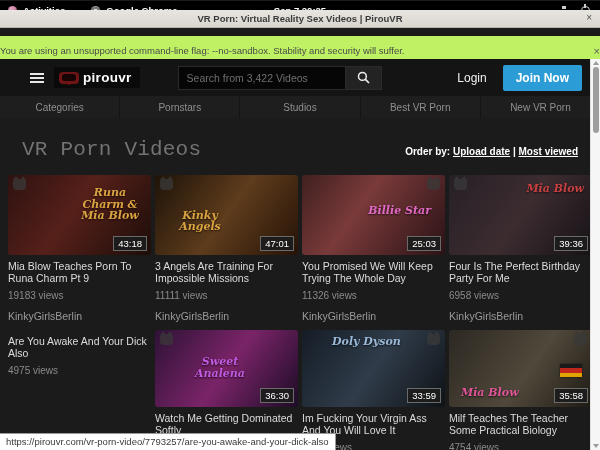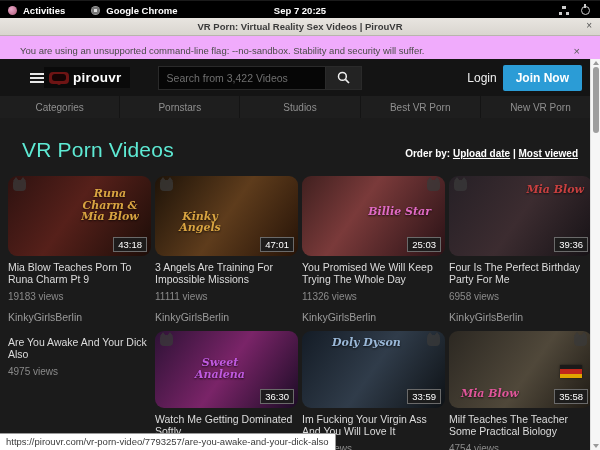--- a/index.html
+++ b/index.html
@@ -15,33 +15,33 @@
   .sysbar .right { margin-left:auto; display:flex; align-items:center; gap:12px; padding-right:10px; }
   .dot-logo { width:9px; height:9px; border-radius:50%; background:radial-gradient(circle at 35% 35%, #e8a8c8, #b05a78); display:inline-block; }
   .chrome-ic { width:9px; height:9px; border-radius:50%; background:radial-gradient(circle at 50% 50%, #ddd 0 30%, #777 31% 60%, #999 61%); display:inline-block; }
   .net-ic { width:10px; height:9px; display:inline-block; position:relative; }
   .net-ic::before { content:""; position:absolute; top:0; left:3px; width:4px; height:3px; background:#ccc; }
   .net-ic::after { content:""; position:absolute; bottom:0; left:0; width:3px; height:3px; background:#ccc; box-shadow:7px 0 0 #ccc; }
   .pwr-ic { width:9px; height:9px; border:1.4px solid #ccc; border-radius:50%; display:inline-block; position:relative; }
   .pwr-ic::after { content:""; position:absolute; left:2.4px; top:-3px; width:1.5px; height:4px; background:#ccc; }
 
   
-  .titlebar { position:absolute; top:18px; left:0; width:600px; height:18px; background:linear-gradient(#e8e5e0,#d9d5cf);
+  .titlebar { position:absolute; top:10px; left:0; width:600px; height:18px; background:linear-gradient(#e8e5e0,#d9d5cf);
     border-bottom:1px solid #b8b4ae; display:flex; align-items:center; justify-content:center;
     font-size:9.5px; font-weight:bold; color:#3a3a3a; }
   .titlebar .close { position:absolute; right:8px; top:2px; font-size:10px; color:#555; font-weight:normal; cursor:default; }
 
   
-  .infobar { position:absolute; top:36px; left:0; width:600px; height:30px; background:#f0abfc;
-    border-bottom:1px solid #c9c6c1; display:flex; align-items:center; font-size:9.5px; color:#4a4a48; padding:0 20px; }
+  .infobar { position:absolute; top:36px; left:0; width:600px; height:30px; background:#bef264;
+    border-bottom:1px solid #c9c6c1; display:flex; align-items:center; font-size:9.5px; color:#4a4a48; padding:0 0; }
   .infobar .close { margin-left:auto; color:#5a5a5a; font-size:11px; }
 
   
   .site { position:absolute; top:59px; left:0; width:600px; height:391px; background:#1b1b1b; }
-  .hdr { height:37px; background:#141414; display:flex; align-items:center; padding:0 18px 0 30px; gap:0; }
+  .hdr { height:37px; background:#141414; display:flex; align-items:center; padding:0 18px 0 30px; gap:10px; }
   .burger { width:14px; height:10px; display:flex; flex-direction:column; justify-content:space-between; }
   .burger i { height:2px; background:#e8e8e8; display:block; }
   .logo { display:flex; align-items:center; gap:4px; background:#0a0a0a; padding:3px 8px 3px 5px; }
   .goggles { width:20px; height:12px; background:#6e1414; border-radius:4px; position:relative; }
   .goggles::before { content:""; position:absolute; inset:2.5px 3px; background:#160404; border-radius:3px; }
   .goggles::after { content:""; position:absolute; left:8px; bottom:-1px; width:4px; height:4px; background:#6e1414; border-radius:0 0 2px 2px; }
   .logo-txt { color:#fff; font-weight:bold; font-size:13.5px; letter-spacing:.3px; }
   .srch { display:flex; margin-left:28px; }
   .srch input { width:168px; height:24px; background:#060606; border:1px solid #2a2a2a; color:#bbb;
     font-size:10.5px; padding:0 8px; outline:none; font-family:inherit; }
@@ -52,28 +52,28 @@
   .join { background:#2b9cd6; color:#fff; font-size:12px; font-weight:bold; padding:6px 13px; border-radius:2px; }
 
   
   .nav { height:22px; background:#1e1e1e; display:flex; }
   .nav a { flex:1; display:flex; align-items:center; justify-content:center; font-size:10px; color:#8f8f8f;
     border-right:1px solid #141414; text-decoration:none; }
   .nav a:last-child { border-right:none; }
 
   
   .pagehead { display:flex; align-items:baseline; padding:20px 22px 12px 22px; }
-  .h1 { color:#5eead4; font-size:21px; font-weight:normal; letter-spacing:.2px; }
+  .h1 { color:#737373; font-size:21px; font-weight:normal; letter-spacing:.2px;font-family:Liberation Mono, monospace; }
   .order { margin-left:auto; font-size:10px; color:#fff; font-weight:bold; }
   .order a { color:#fff; text-decoration:underline; }
 
   
   .grid { display:grid; grid-template-columns:repeat(4,1fr); gap:4px; padding:2px 8px 0 8px; }
   .card { width:100%; }
-  .thumb { position:relative; height:80px; overflow:hidden; border-radius:9px; }
+  .thumb { position:relative; height:80px; overflow:hidden; border-radius:3px; }
   .row2 .thumb { height:77px; }
   .wm { position:absolute; top:4px; width:13px; height:11px; background:#3a3a3a; opacity:.75; border-radius:3px 3px 4px 4px; }
   .wm::before, .wm::after { content:""; position:absolute; top:-3px; border-left:3px solid transparent; border-right:3px solid transparent; border-bottom:4px solid #3a3a3a; }
   .wm::before { left:0; } .wm::after { right:0; }
   .wm.l { left:5px; } .wm.r { right:5px; left:auto; }
   .ovl { position:absolute; font-family:"DejaVu Serif",serif; font-style:italic; font-weight:bold;
     font-size:11px; line-height:1.05; text-align:center; text-shadow:0 1px 2px rgba(0,0,0,.7); max-width:70px; }
   .dur { position:absolute; right:4px; bottom:4px; background:rgba(28,28,28,.92); border:1px solid #6a6a6a;
     color:#fff; font-size:9.5px; padding:1px 4px; }
   .deflag { position:absolute; right:10px; top:34px; width:22px; height:13px; box-shadow:0 0 2px rgba(0,0,0,.6); }

